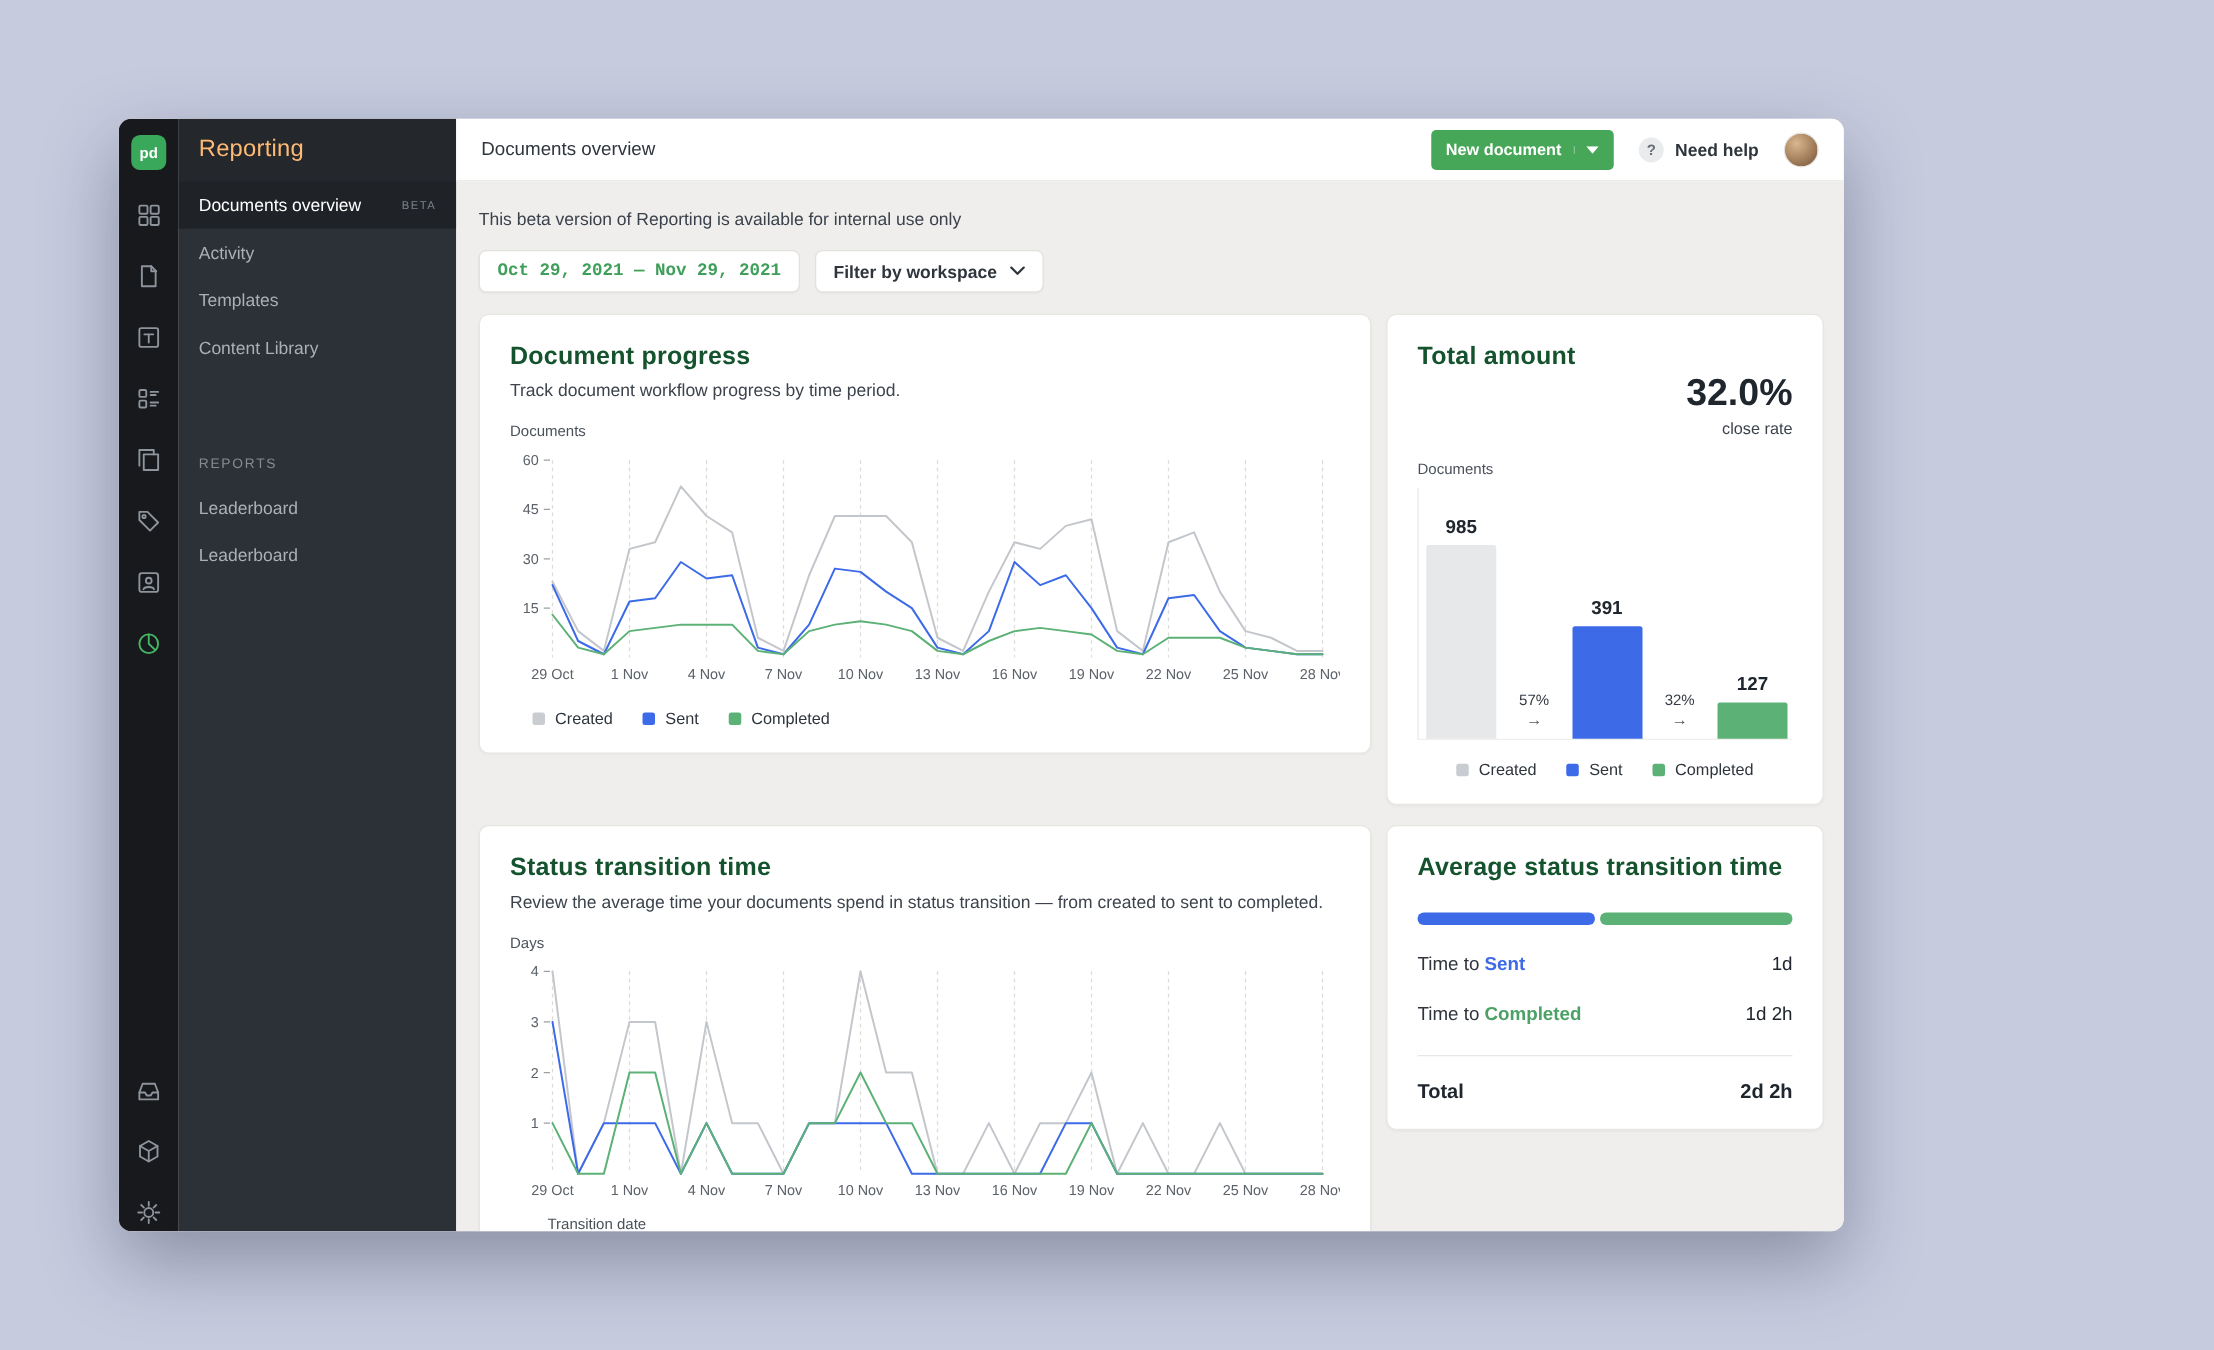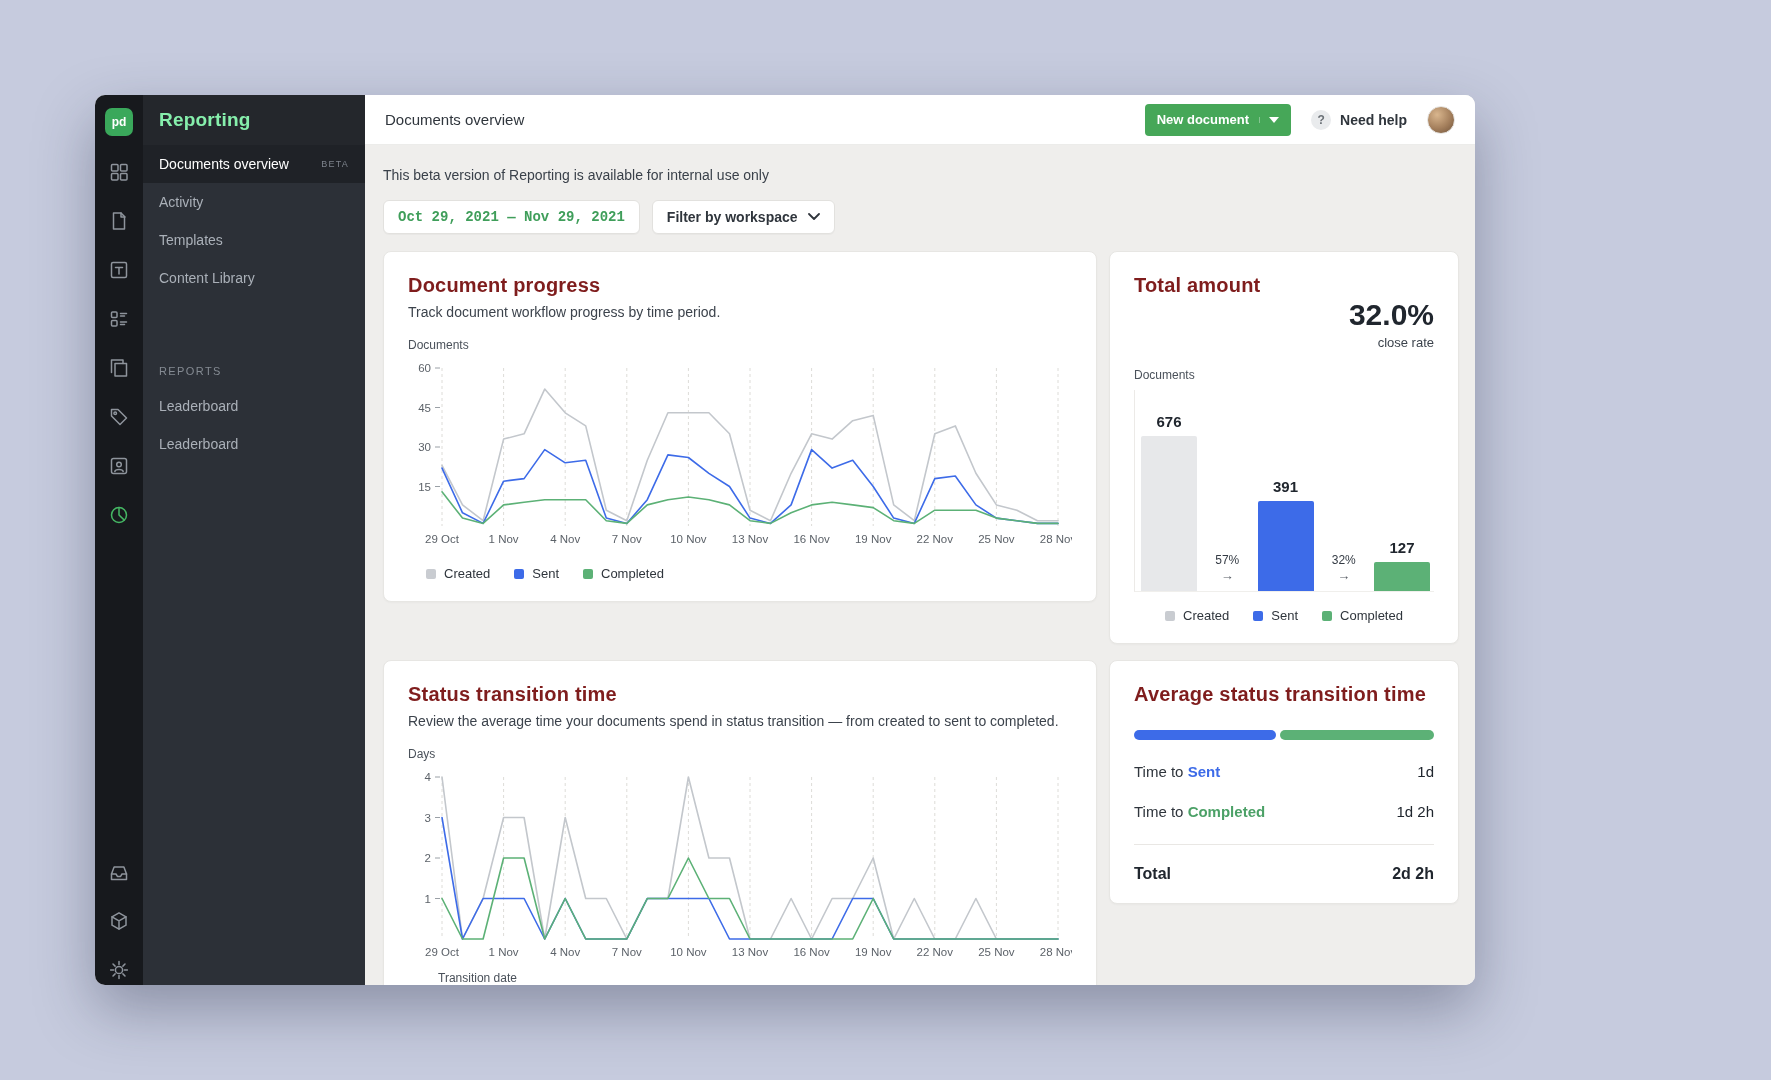--- a/index.html
+++ b/index.html
@@ -27,21 +27,21 @@
     display:flex; align-items:center; justify-content:center;
     cursor:pointer; margin-bottom:-2px;
   }
   .ricon{ width:22px; height:22px; display:flex; cursor:pointer; }
   .ricon svg{ stroke:#8e949c; fill:none; stroke-width:1.5; stroke-linecap:round; stroke-linejoin:round; }
   .ricon.active svg{ stroke:#45b764; }
   .ricon.push{ margin-top:auto; }
   
   .sidebar{ width:222px; flex:0 0 222px; background:#2c3037; display:flex; flex-direction:column; }
   .sb-header{ height:50px; background:#24272c; display:flex; align-items:center; padding:0 16px; }
-  .sb-title{ color:#86efac; font-size:19px; font-weight:bold; letter-spacing:.2px; }
+  .sb-title{ color:#fdba74; font-size:19px; font-weight:normal; letter-spacing:.2px; }
   .nav-item{
     height:38px; display:flex; align-items:center; justify-content:space-between;
     padding:0 16px; font-size:14px; color:#aab0b8; cursor:pointer;
   }
   .nav-item.active{ background:#1f2227; color:#fff; }
   .beta{ font-size:9px; letter-spacing:1.2px; color:#7d838c; }
   .section-label{ margin-top:68px; padding:0 16px 10px; font-size:11px; letter-spacing:1.4px; color:#858b93; }
   
   .main{ flex:1; min-width:0; display:flex; flex-direction:column; background:#efeeec; }
   .topbar{
@@ -77,21 +77,21 @@
     box-shadow:0 1px 1px rgba(0,0,0,.03);
   }
   .pill.date{ color:#3f9e5a;font-family:Liberation Mono, monospace; }
   .pill.workspace{ color:#2f353c; }
   .pill .chev{ display:flex; }
   .grid{ display:grid; grid-template-columns:1fr 350px; gap:16px 12px; align-items:start; }
   .card{
     background:#fff; border:1px solid #e7e6e3; border-radius:8px;
     padding:22px 24px 20px; box-shadow:0 1px 2px rgba(0,0,0,.03);
   }
-  .card-title{ font-size:20px; font-weight:bold; color:#7f1d1d; letter-spacing:.2px; }
+  .card-title{ font-size:20px; font-weight:bold; color:#14532d; letter-spacing:.2px; }
   .card-sub{ font-size:14px; color:#3c434c; margin-top:7px; }
   .axis-caption{ font-size:12px; color:#4a515a; margin:18px 0 6px; }
   .xlabel{ font-size:12px; color:#4a515a; margin:4px 0 0 30px; }
   .chart svg text{ font-family:"Liberation Sans", sans-serif; }
   .legend{ display:flex; align-items:center; gap:24px; margin:12px 0 0 18px; font-size:13px; color:#2f353c; }
   .legend.legend-center{ justify-content:center; margin-left:0; margin-top:16px; }
   .legend .li{ display:flex; align-items:center; gap:8px; }
   .legend .sq{ width:10px; height:10px; border-radius:2px; display:inline-block; }
   
   .ta-head{ display:flex; justify-content:space-between; align-items:flex-start; }
@@ -320,21 +320,21 @@
           <div class="ta-head">
             <h2 class="card-title">Total amount</h2>
             <div>
               <div class="big-val">32.0%</div>
               <div class="big-cap">close rate</div>
             </div>
           </div>
           <div class="axis-caption">Documents</div>
           <div class="bars">
             <div class="bar-col">
-              <div class="bar-val">676</div>
+              <div class="bar-val">985</div>
               <div class="bar" style="height: 155px; background: rgb(231, 232, 234);"></div>
             </div>
             <div class="pct-col">
               <span>57%</span>
               <span class="pct-arrow">→</span>
             </div>
             <div class="bar-col">
               <div class="bar-val">391</div>
               <div class="bar" style="height: 90px; background: rgb(61, 107, 232);"></div>
             </div>

